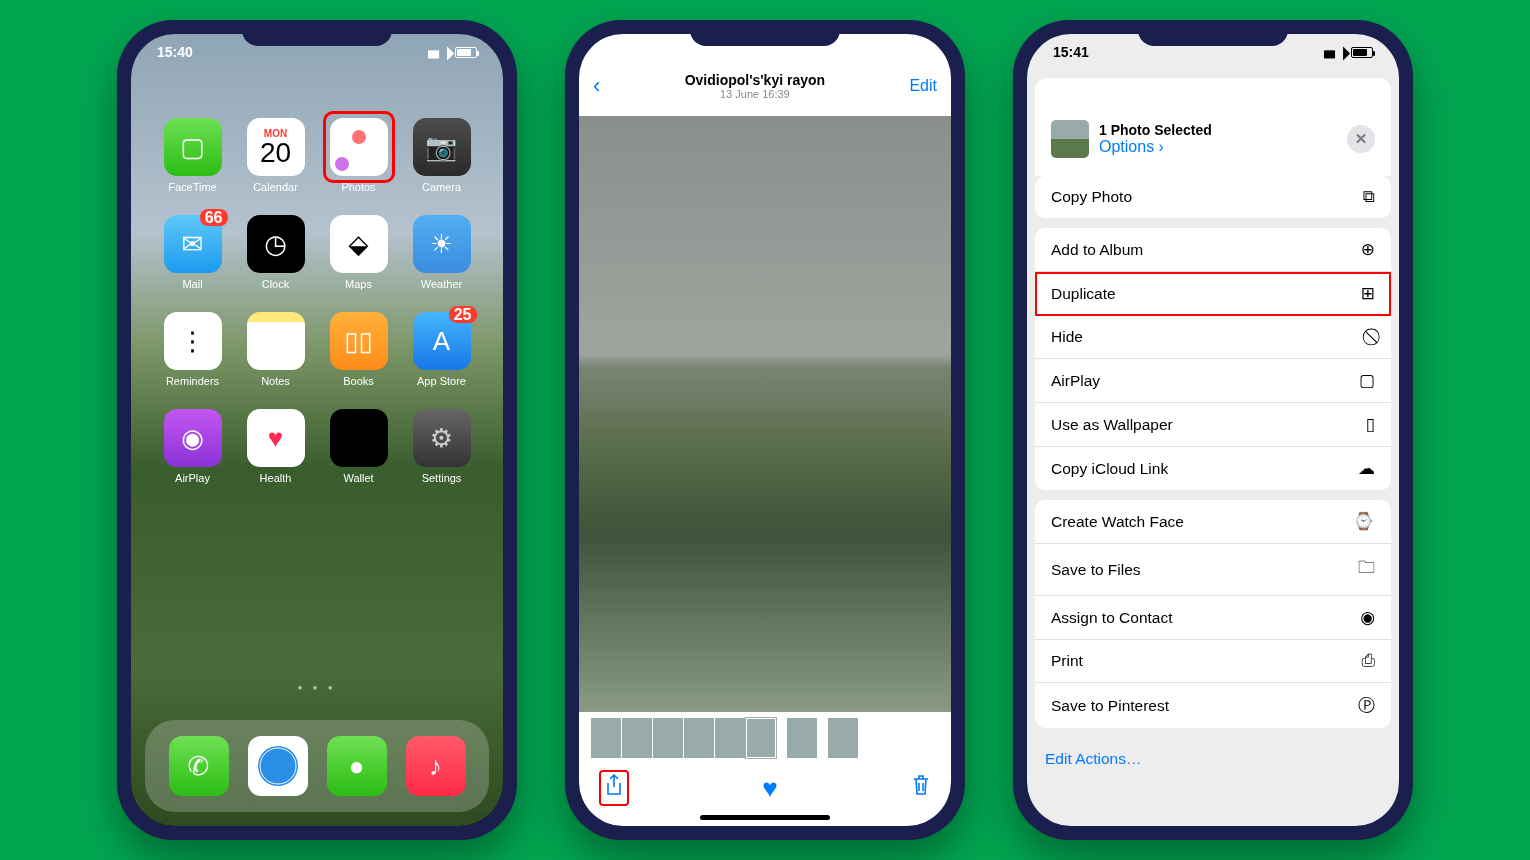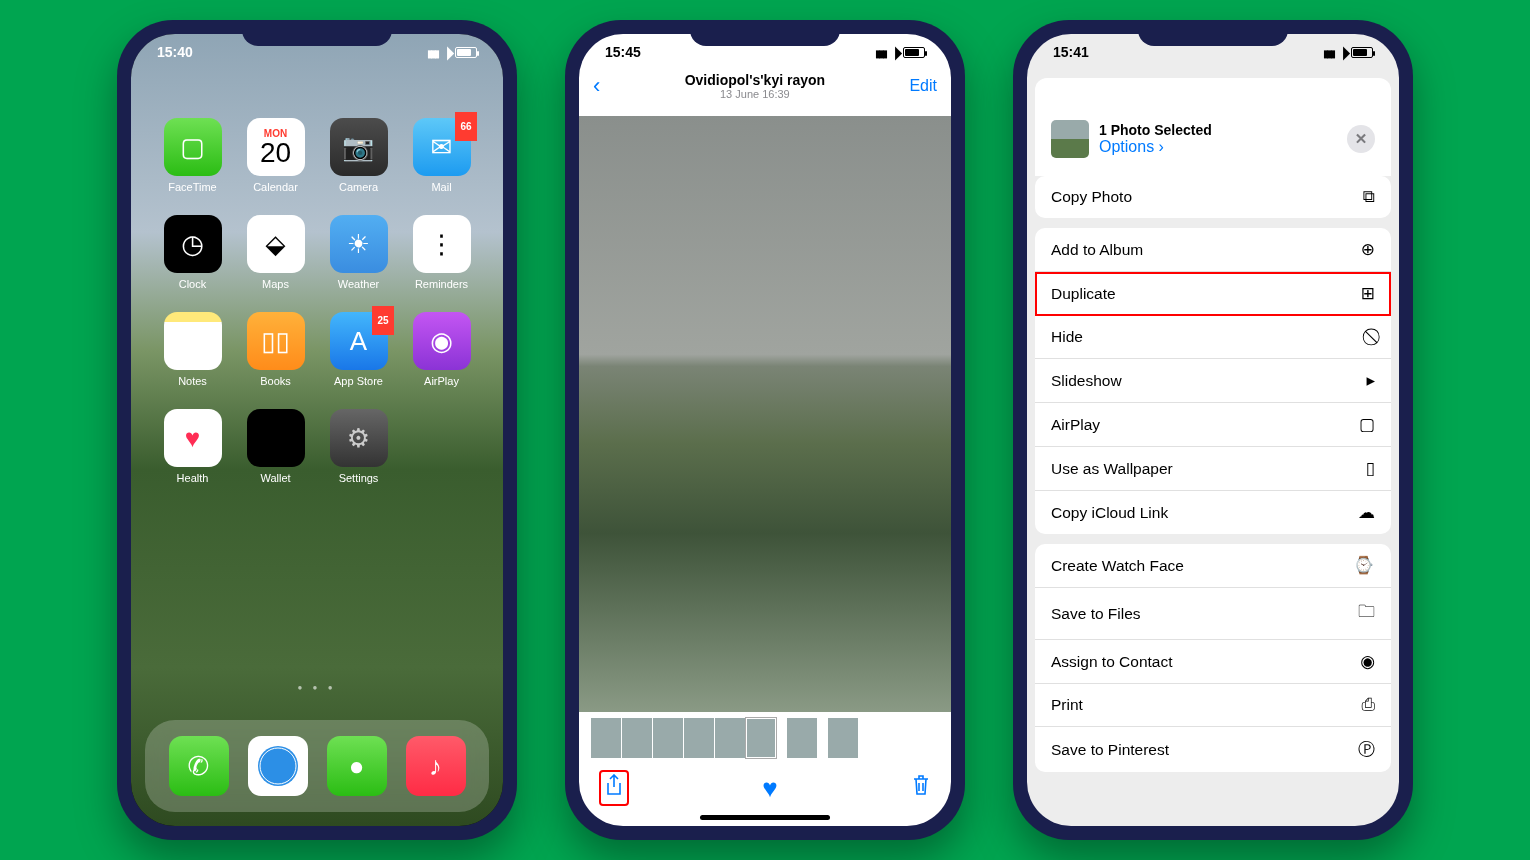--- a/index.html
+++ b/index.html
@@ -101,26 +101,26 @@
   .app-label {
     font-size: 11px;
     color: #fff;
     text-align: center;
     white-space: nowrap;
   }
   .badge {
     position: absolute;
     top: -6px; right: -6px;
     min-width: 20px;
-    height: 29px;
+    height: 17px;
     padding: 0 5px;
-    border-radius: 0;
+    border-radius: 8px;
     background: #ff3b30;
     color: #fff;
-    font-size: 10px;
+    font-size: 16px;
     font-weight: 600;
     display: flex;
     align-items: center;
     justify-content: center;
   }
   .highlight-red {
     border: 3px solid #ff0000;
     border-radius: 10px;
     padding: 4px;
     margin: -7px;
@@ -238,20 +238,37 @@
           <div class="app">
             <div>
               <div class="app-icon ic-calendar">
                 <div class="dow">MON</div>
                 <div class="dnum">20</div>
               </div>
             </div>
             <div class="app-label">Calendar</div>
           </div>
           <div class="app">
+            <div class="highlight-red">
+              <div class="app-icon ic-photos">
+                <svg class="photos-flower" width="48" height="48" viewBox="0 0 48 48">
+                  <circle cx="24" cy="14" r="7" fill="#ff5a5a" opacity="0.85" transform="rotate(0 24 24)"></circle>
+                  <circle cx="24" cy="14" r="7" fill="#ff9a2e" opacity="0.85" transform="rotate(45 24 24)"></circle>
+                  <circle cx="24" cy="14" r="7" fill="#ffd52e" opacity="0.85" transform="rotate(90 24 24)"></circle>
+                  <circle cx="24" cy="14" r="7" fill="#a7e22e" opacity="0.85" transform="rotate(135 24 24)"></circle>
+                  <circle cx="24" cy="14" r="7" fill="#3ad36b" opacity="0.85" transform="rotate(180 24 24)"></circle>
+                  <circle cx="24" cy="14" r="7" fill="#3fbff0" opacity="0.85" transform="rotate(225 24 24)"></circle>
+                  <circle cx="24" cy="14" r="7" fill="#5864f0" opacity="0.85" transform="rotate(270 24 24)"></circle>
+                  <circle cx="24" cy="14" r="7" fill="#c259e8" opacity="0.85" transform="rotate(315 24 24)"></circle>
+                </svg>
+              </div>
+            </div>
+            <div class="app-label">Photos</div>
+          </div>
+          <div class="app">
             <div>
               <div class="app-icon ic-camera">📷</div>
             </div>
             <div class="app-label">Camera</div>
           </div>
           <div class="app">
             <div>
               <div class="app-icon ic-mail">✉<div class="badge">66</div></div>
             </div>
             <div class="app-label">Mail</div>
@@ -353,28 +370,20 @@
             </div>
           </div>
         </div>
     </div>
   </div>
 </div>
 
 <div class="phone">
   <div class="notch"></div>
   <div class="screen">
-    <div class="status-bar dark">
-      <span>15:45</span>
-      <div class="status-right">
-        <span class="signal"></span>
-        <span class="wifi"></span>
-        <span class="batt dark-fill"></span>
-      </div>
-    </div>
     <div class="photo-detail">
       <div class="nav-bar">
         <span class="back-chev">‹</span>
         <div class="nav-center">
           <div class="nav-title">Ovidiopol's'kyi rayon</div>
           <div class="nav-sub">13 June  16:39</div>
         </div>
         <span class="edit-link">Edit</span>
       </div>
       <div class="photo-main"></div>
@@ -440,24 +449,20 @@
             </div>
             <div class="action-row hl">
               <span>Duplicate</span>
               <span class="row-icon">⊞</span>
             </div>
             <div class="action-row">
               <span>Hide</span>
               <span class="row-icon">⃠</span>
             </div>
             <div class="action-row">
-              <span>Slideshow</span>
-              <span class="row-icon">▸</span>
-            </div>
-            <div class="action-row">
               <span>AirPlay</span>
               <span class="row-icon">▢</span>
             </div>
             <div class="action-row">
               <span>Use as Wallpaper</span>
               <span class="row-icon">▯</span>
             </div>
             <div class="action-row">
               <span>Copy iCloud Link</span>
               <span class="row-icon">☁</span>
@@ -479,15 +484,16 @@
             <div class="action-row">
               <span>Print</span>
               <span class="row-icon">⎙</span>
             </div>
             <div class="action-row">
               <span>Save to Pinterest</span>
               <span class="row-icon">Ⓟ</span>
             </div>
           </div>
         </div>
+      <div class="edit-actions">Edit Actions…</div>
     </div>
   </div>
 </div>
 
 </body></html>

